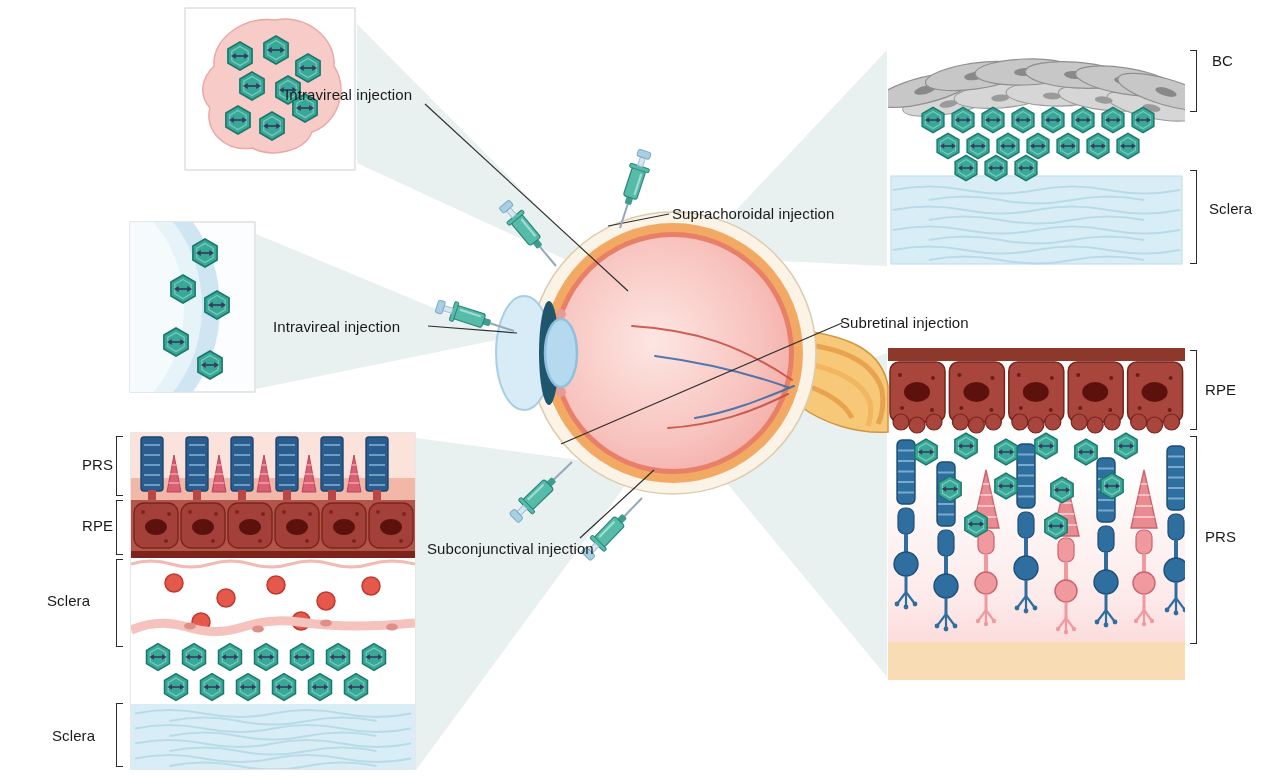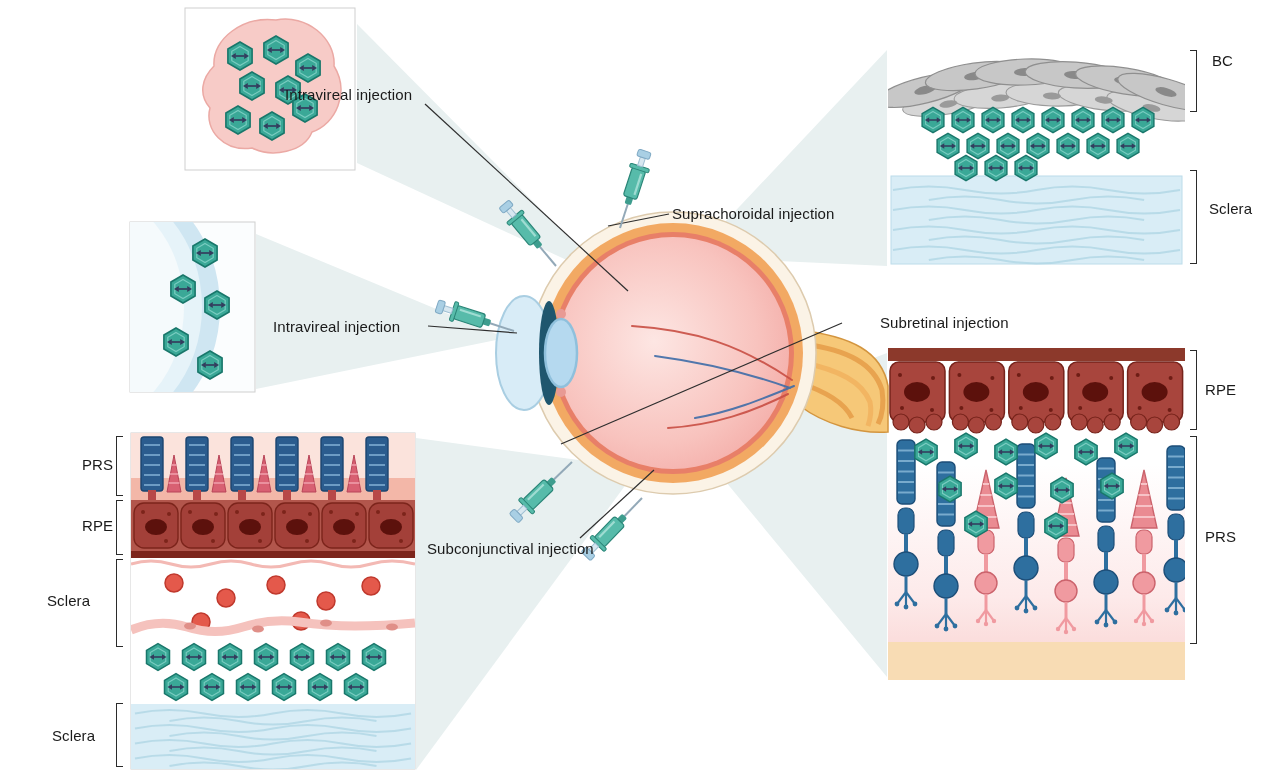--- a/index.html
+++ b/index.html
@@ -545,21 +545,21 @@
   <use href="#syringe" xlink:href="#syringe" transform="translate(556,266) rotate(50)"></use>
   <use href="#syringe" xlink:href="#syringe" transform="translate(514,331) rotate(18)"></use>
   <use href="#syringe" xlink:href="#syringe" transform="translate(572,462) rotate(-44)"></use>
   <use href="#syringe" xlink:href="#syringe" transform="translate(642,498) rotate(-46)"></use>
 </g>
 </svg>
 
 <div class="lbl" style="left:285px;top:86px">Intravireal injection</div>
 <div class="lbl" style="left:672px;top:205px">Suprachoroidal injection</div>
 <div class="lbl" style="left:273px;top:318px">Intravireal injection</div>
-<div class="lbl" style="left:880px;top:314px">Subretinal injection</div>
+<div class="lbl" style="left:840px;top:314px">Subretinal injection</div>
 <div class="lbl" style="left:427px;top:540px">Subconjunctival injection</div>
 
 <div class="lbl" style="left:1212px;top:52px">BC</div>
 <div class="lbl" style="left:1209px;top:200px">Sclera</div>
 <div class="lbl" style="left:1205px;top:381px">RPE</div>
 <div class="lbl" style="left:1205px;top:528px">PRS</div>
 
 <div class="lbl" style="left:82px;top:456px">PRS</div>
 <div class="lbl" style="left:82px;top:517px">RPE</div>
 <div class="lbl" style="left:47px;top:592px">Sclera</div>

